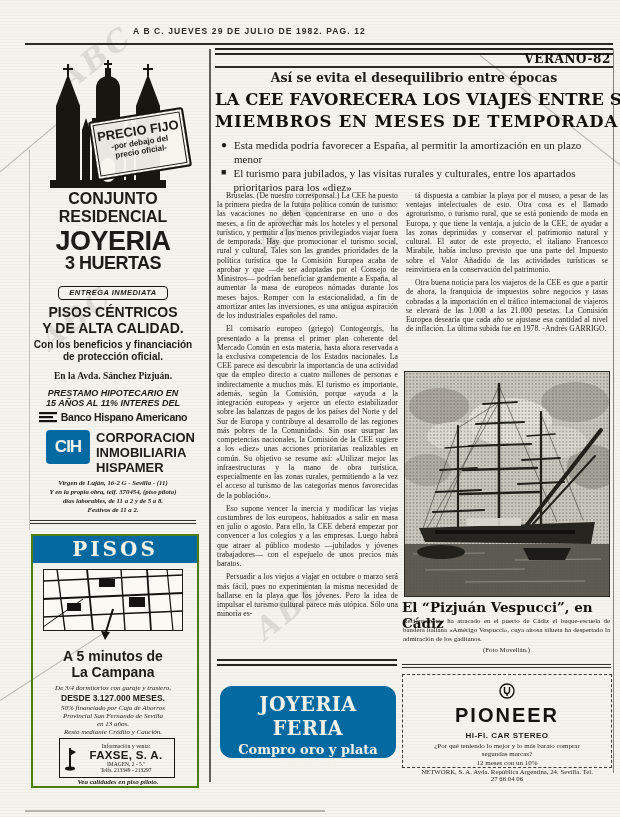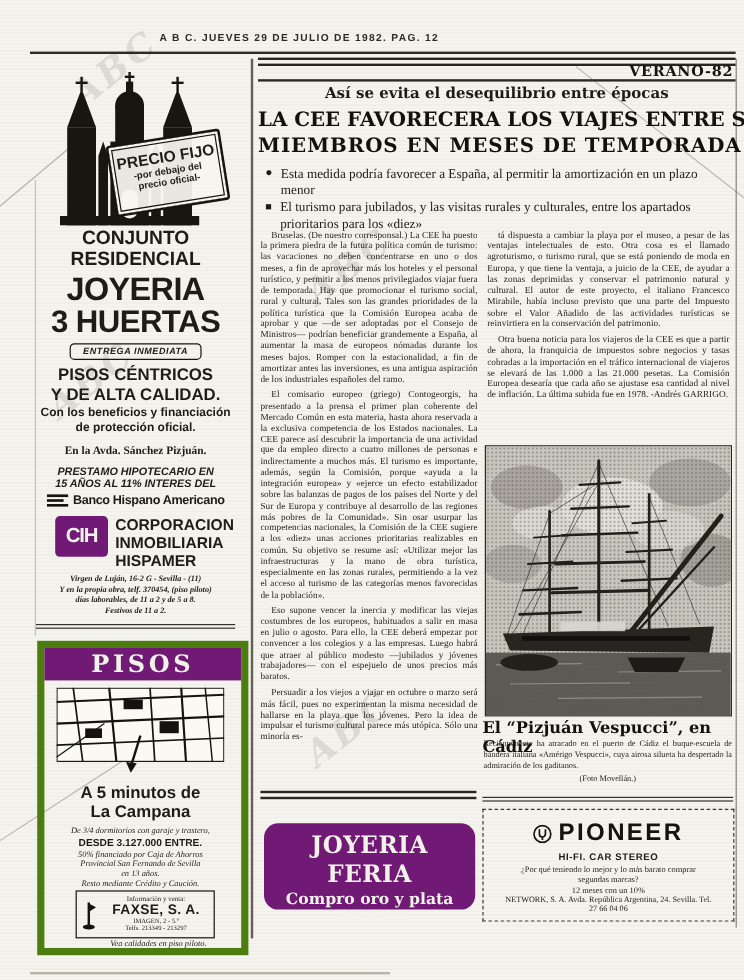--- a/index.html
+++ b/index.html
@@ -13,21 +13,21 @@
   .ctr{text-align:center;}
   .jst{text-align:justify;}
   .rule{background:#2b2a25;}
   .dbl{border-top:2px solid #26251f;border-bottom:2px solid #26251f;height:3px;background:transparent;}
   .dbl-thin{border-top:1.5px solid #33322c;border-bottom:1.5px solid #33322c;height:2px;}
   .wm{font-family:"DejaVu Serif",serif;font-weight:bold;font-style:italic;font-size:30px;
       color:rgba(105,102,93,.17);transform:rotate(-38deg);letter-spacing:3px;pointer-events:none;}
   .scratch{height:1px;background:rgba(110,107,98,.45);transform-origin:left center;}
   .body-col{font-size:7.7px;line-height:1.2;letter-spacing:.05px;overflow:hidden;}
   .body-col p{margin:0 0 4px 0;text-indent:9px;}
-  .blackbox{background:#701a75;color:#f2f1ea;}
+  .blackbox{background:#0369a1;color:#f2f1ea;}
   .stamp{border:2.2px solid #15140f;border-radius:3px;background:rgba(245,244,238,.94);
          box-shadow:inset 0 0 0 2px rgba(245,244,238,1), inset 0 0 0 3px #15140f;
          transform:rotate(-9deg);}
   .badge{border:1.5px solid #15140f;border-radius:4px;}
   svg{display:block;}
 </style>
 </head>
 <body>
 
 <div id="page">
@@ -142,21 +142,21 @@
   <div class="abs dbl" style="left:217px;top:659px;width:180px;"></div>
   <div class="abs dbl-thin" style="left:402px;top:664px;width:209px;"></div>
 
   <div class="abs blackbox ctr" style="left:220px;top:686px;width:176px;height:72px;border-radius:12px;">
     <div class="serifB" style="font-size:20px;margin-top:6px;transform:scaleX(.96);letter-spacing:.5px;">JOYERIA FERIA</div>
     <div class="serifB" style="font-size:13px;margin-top:2px;">Compro oro y plata</div>
     <div class="sans" style="font-size:8.5px;font-weight:bold;margin-top:2px;">Calle Feria, 53</div>
   </div>
 
   <div class="abs ctr" style="left:402px;top:674px;width:208px;height:92px;border:1.5px dashed #3b3a33;">
-    <div style="display:flex;justify-content:center;align-items:center;gap:5px;margin-top:8px;">
+    <div style="display:flex;justify-content:center;align-items:center;gap:5px;margin-top:8px;flex-direction:column;">
       <svg width="16" height="16" viewBox="0 0 16 16">
         <circle cx="8" cy="8" r="7" fill="none" stroke="#14130f" stroke-width="1.4"></circle>
         <path d="M5.5 4 L5.5 8 A2.5 2.5 0 0 0 10.5 8 L10.5 4" fill="none" stroke="#14130f" stroke-width="1.4"></path>
         <line x1="8" y1="10.5" x2="8" y2="13" stroke="#14130f" stroke-width="1.4"></line>
       </svg>
       <span class="sans" style="font-size:20px;font-weight:bold;letter-spacing:2px;color:#14130f;">PIONEER</span>
     </div>
     <div class="sans" style="font-size:8px;font-weight:bold;margin-top:4px;letter-spacing:.5px;">HI-FI. CAR STEREO</div>
     <div style="font-size:7px;margin:2px 22px 0;">¿Por qué teniendo lo mejor y lo más barato comprar segundas marcas?</div>
     <div style="font-size:7px;margin-top:1px;">12 meses con un 10%</div>
@@ -192,21 +192,21 @@
 
   <div class="abs stamp ctr" style="left:92px;top:114px;width:92px;height:56px;z-index:3;">
     <div class="sans" style="font-size:13px;font-weight:bold;margin-top:7px;">PRECIO FIJO</div>
     <div class="sans" style="font-size:8px;font-weight:bold;">-por debajo del</div>
     <div class="sans" style="font-size:8px;font-weight:bold;">precio oficial-</div>
   </div>
 
   <div class="abs sans ctr" style="left:30px;top:190px;width:166px;font-size:16px;font-weight:bold;">CONJUNTO</div>
   <div class="abs sans ctr" style="left:30px;top:208px;width:166px;font-size:16px;font-weight:bold;">RESIDENCIAL</div>
   <div class="abs sans ctr" style="left:30px;top:226px;width:166px;font-size:27px;font-weight:bold;letter-spacing:-.5px;">JOYERIA</div>
-  <div class="abs sans ctr" style="left:30px;top:253px;width:166px;font-size:26px;font-weight:bold;letter-spacing:-.5px;">3 HUERTAS</div>
+  <div class="abs sans ctr" style="left:30px;top:253px;width:166px;font-size:18px;font-weight:bold;letter-spacing:-.5px;">3 HUERTAS</div>
   <div class="abs badge sans ctr" style="left:58px;top:286px;width:108px;height:12px;font-size:7.5px;font-weight:bold;font-style:italic;letter-spacing:.5px;line-height:12px;">ENTREGA INMEDIATA</div>
   <div class="abs sans ctr" style="left:30px;top:304px;width:166px;font-size:14px;font-weight:bold;">PISOS CÉNTRICOS</div>
   <div class="abs sans ctr" style="left:30px;top:320px;width:166px;font-size:14px;font-weight:bold;">Y DE ALTA CALIDAD.</div>
   <div class="abs sans ctr" style="left:27px;top:339px;width:172px;font-size:10px;font-weight:bold;">Con los beneficios y financiación</div>
   <div class="abs sans ctr" style="left:30px;top:351px;width:166px;font-size:10px;font-weight:bold;">de protección oficial.</div>
   <div class="abs ctr" style="left:30px;top:371px;width:166px;font-size:9.5px;font-weight:bold;">En la Avda. Sánchez Pizjuán.</div>
   <div class="abs sans ctr" style="left:30px;top:388px;width:166px;font-size:9px;font-weight:bold;font-style:italic;">PRESTAMO HIPOTECARIO EN</div>
   <div class="abs sans ctr" style="left:30px;top:398px;width:166px;font-size:9px;font-weight:bold;font-style:italic;">15 AÑOS AL 11% INTERES DEL</div>
 
   <div class="abs" style="left:30px;top:411px;width:166px;display:flex;justify-content:center;align-items:center;gap:4px;">
@@ -225,21 +225,21 @@
   <div class="abs sans" style="left:96px;top:445px;width:102px;font-size:13px;font-weight:bold;">INMOBILIARIA</div>
   <div class="abs sans" style="left:96px;top:460px;width:102px;font-size:13px;font-weight:bold;">HISPAMER</div>
 
   <div class="abs ctr" style="left:26px;top:479px;width:174px;font-size:6.8px;font-style:italic;font-weight:bold;">Virgen de Luján, 16-2 G - Sevilla - (11)</div>
   <div class="abs ctr" style="left:26px;top:488px;width:174px;font-size:6.8px;font-style:italic;font-weight:bold;">Y en la propia obra, telf. 370454, (piso piloto)</div>
   <div class="abs ctr" style="left:26px;top:497px;width:174px;font-size:6.8px;font-style:italic;font-weight:bold;">días laborables, de 11 a 2 y de 5 a 8.</div>
   <div class="abs ctr" style="left:26px;top:506px;width:174px;font-size:6.8px;font-style:italic;font-weight:bold;">Festivos de 11 a 2.</div>
 
   <div class="abs dbl-thin" style="left:30px;top:520px;width:166px;"></div>
 
-  <div class="abs" style="left:31px;top:534px;width:164px;height:250px;border:6px solid #4d7c0f;">
+  <div class="abs" style="left:31px;top:534px;width:164px;height:250px;border:2px solid #4d7c0f;">
     <div class="blackbox ctr" style="height:27px;">
       <span class="serifB" style="font-size:20px;letter-spacing:3px;line-height:27px;">PISOS</span>
     </div>
     <div class="abs" style="left:10px;top:33px;width:140px;height:72px;">
       <svg viewBox="0 0 140 72" width="140" height="72">
         <rect x="0.5" y="0.5" width="139" height="61" fill="#faf9f4" stroke="#1d1c17"></rect>
         <g stroke="#14130f" fill="none">
           <path d="M0 12 L140 6" stroke-width="1.6"></path>
           <path d="M0 30 L140 24" stroke-width="2"></path>
           <path d="M0 48 L140 42" stroke-width="1.4"></path>
@@ -253,35 +253,35 @@
         <rect x="86" y="28" width="16" height="10" fill="#14130f"></rect>
         <rect x="24" y="34" width="14" height="8" fill="#14130f"></rect>
         <rect x="56" y="10" width="16" height="8" fill="#14130f"></rect>
         <line x1="70" y1="40" x2="62" y2="66" stroke="#14130f" stroke-width="2"></line>
         <polygon points="58,62 62,71 67,63" fill="#14130f"></polygon>
       </svg>
     </div>
     <div class="abs sans ctr" style="left:0;top:112px;width:160px;font-size:14px;font-weight:bold;">A 5 minutos de</div>
     <div class="abs sans ctr" style="left:0;top:128px;width:160px;font-size:14px;font-weight:bold;">La Campana</div>
     <div class="abs ctr" style="left:0;top:148px;width:160px;font-size:7px;font-style:italic;">De 3/4 dormitorios con garaje y trastero,</div>
-    <div class="abs sans ctr" style="left:0;top:157px;width:160px;font-size:8.5px;font-weight:bold;">DESDE 3.127.000 ENTRE.</div>
+    <div class="abs sans ctr" style="left:0;top:157px;width:160px;font-size:8.5px;font-weight:bold;">DESDE 3.127.000 MESES.</div>
     <div class="abs ctr" style="left:0;top:168px;width:160px;font-size:7px;font-style:italic;">50% financiado por Caja de Ahorros</div>
     <div class="abs ctr" style="left:0;top:176px;width:160px;font-size:7px;font-style:italic;">Provincial San Fernando de Sevilla</div>
     <div class="abs ctr" style="left:0;top:184px;width:160px;font-size:7px;font-style:italic;">en 13 años.</div>
     <div class="abs ctr" style="left:0;top:192px;width:160px;font-size:7px;font-style:italic;">Resto mediante Crédito y Caución.</div>
     <div class="abs" style="left:26px;top:202px;width:108px;height:36px;border:1.2px solid #15140f;display:flex;align-items:center;gap:4px;padding:1px 3px;">
       <svg width="14" height="26" viewBox="0 0 14 26">
         <line x1="7" y1="3" x2="7" y2="22" stroke="#14130f" stroke-width="2"></line>
         <polygon points="7,4 13,7 7,11" fill="#14130f"></polygon>
         <ellipse cx="7" cy="23.5" rx="5" ry="2" fill="#14130f"></ellipse>
       </svg>
       <div style="text-align:center;flex:1;">
         <div style="font-size:5.8px;">Información y venta:</div>
         <div class="sans" style="font-size:11.5px;font-weight:bold;letter-spacing:.3px;">FAXSE, S. A.</div>
         <div style="font-size:5.5px;">IMAGEN, 2 - 5.º</div>
         <div style="font-size:5.5px;">Telfs. 213349 - 213297</div>
       </div>
     </div>
-    <div class="abs ctr" style="left:15px;top:242px;width:160px;font-size:7px;font-weight:normal;font-style:italic;">Vea calidades en piso piloto.</div>
+    <div class="abs ctr" style="left:5px;top:242px;width:160px;font-size:7px;font-weight:bold;font-style:italic;">Vea calidades en piso piloto.</div>
   </div>
 
   <div class="abs" style="left:25px;top:810px;width:300px;height:1.5px;background:#b7b4ab;"></div>
 </div>
 
 </body></html>

